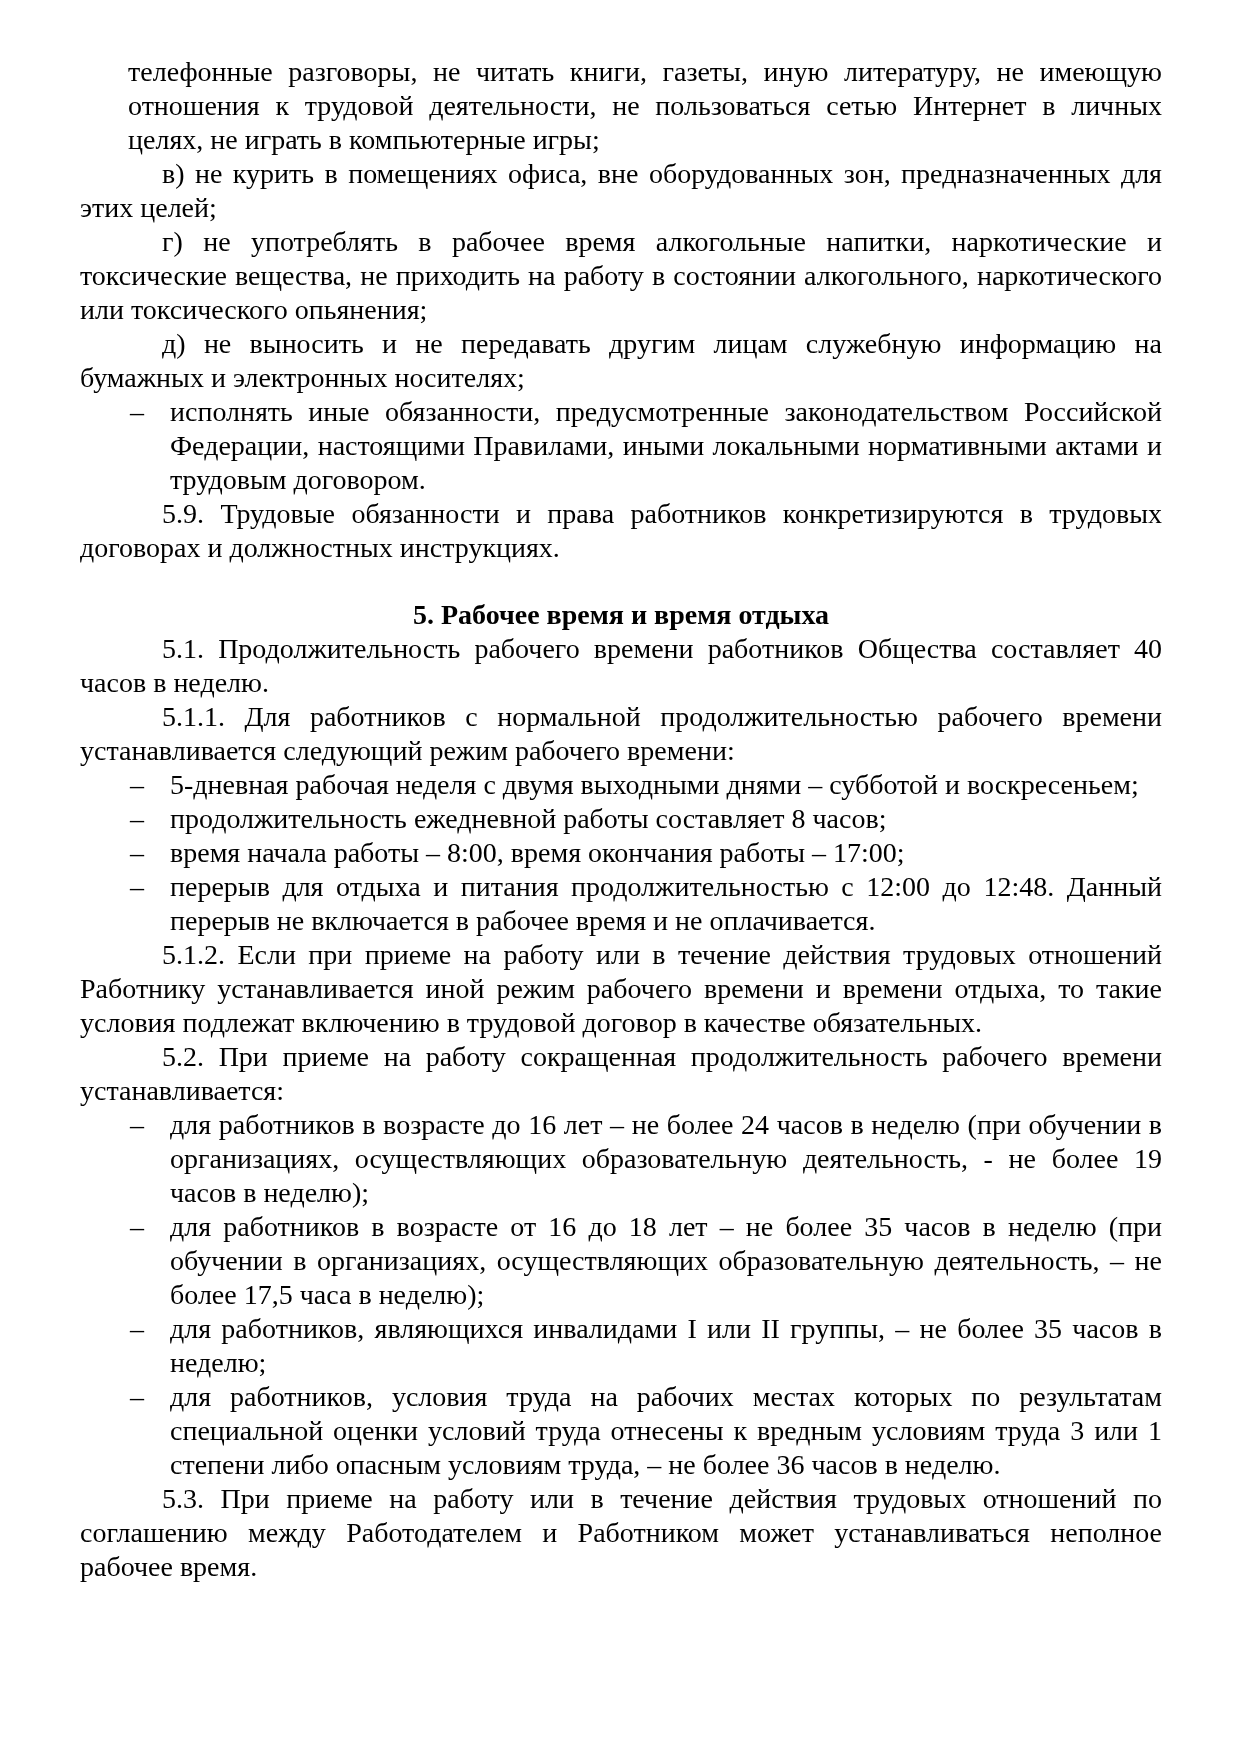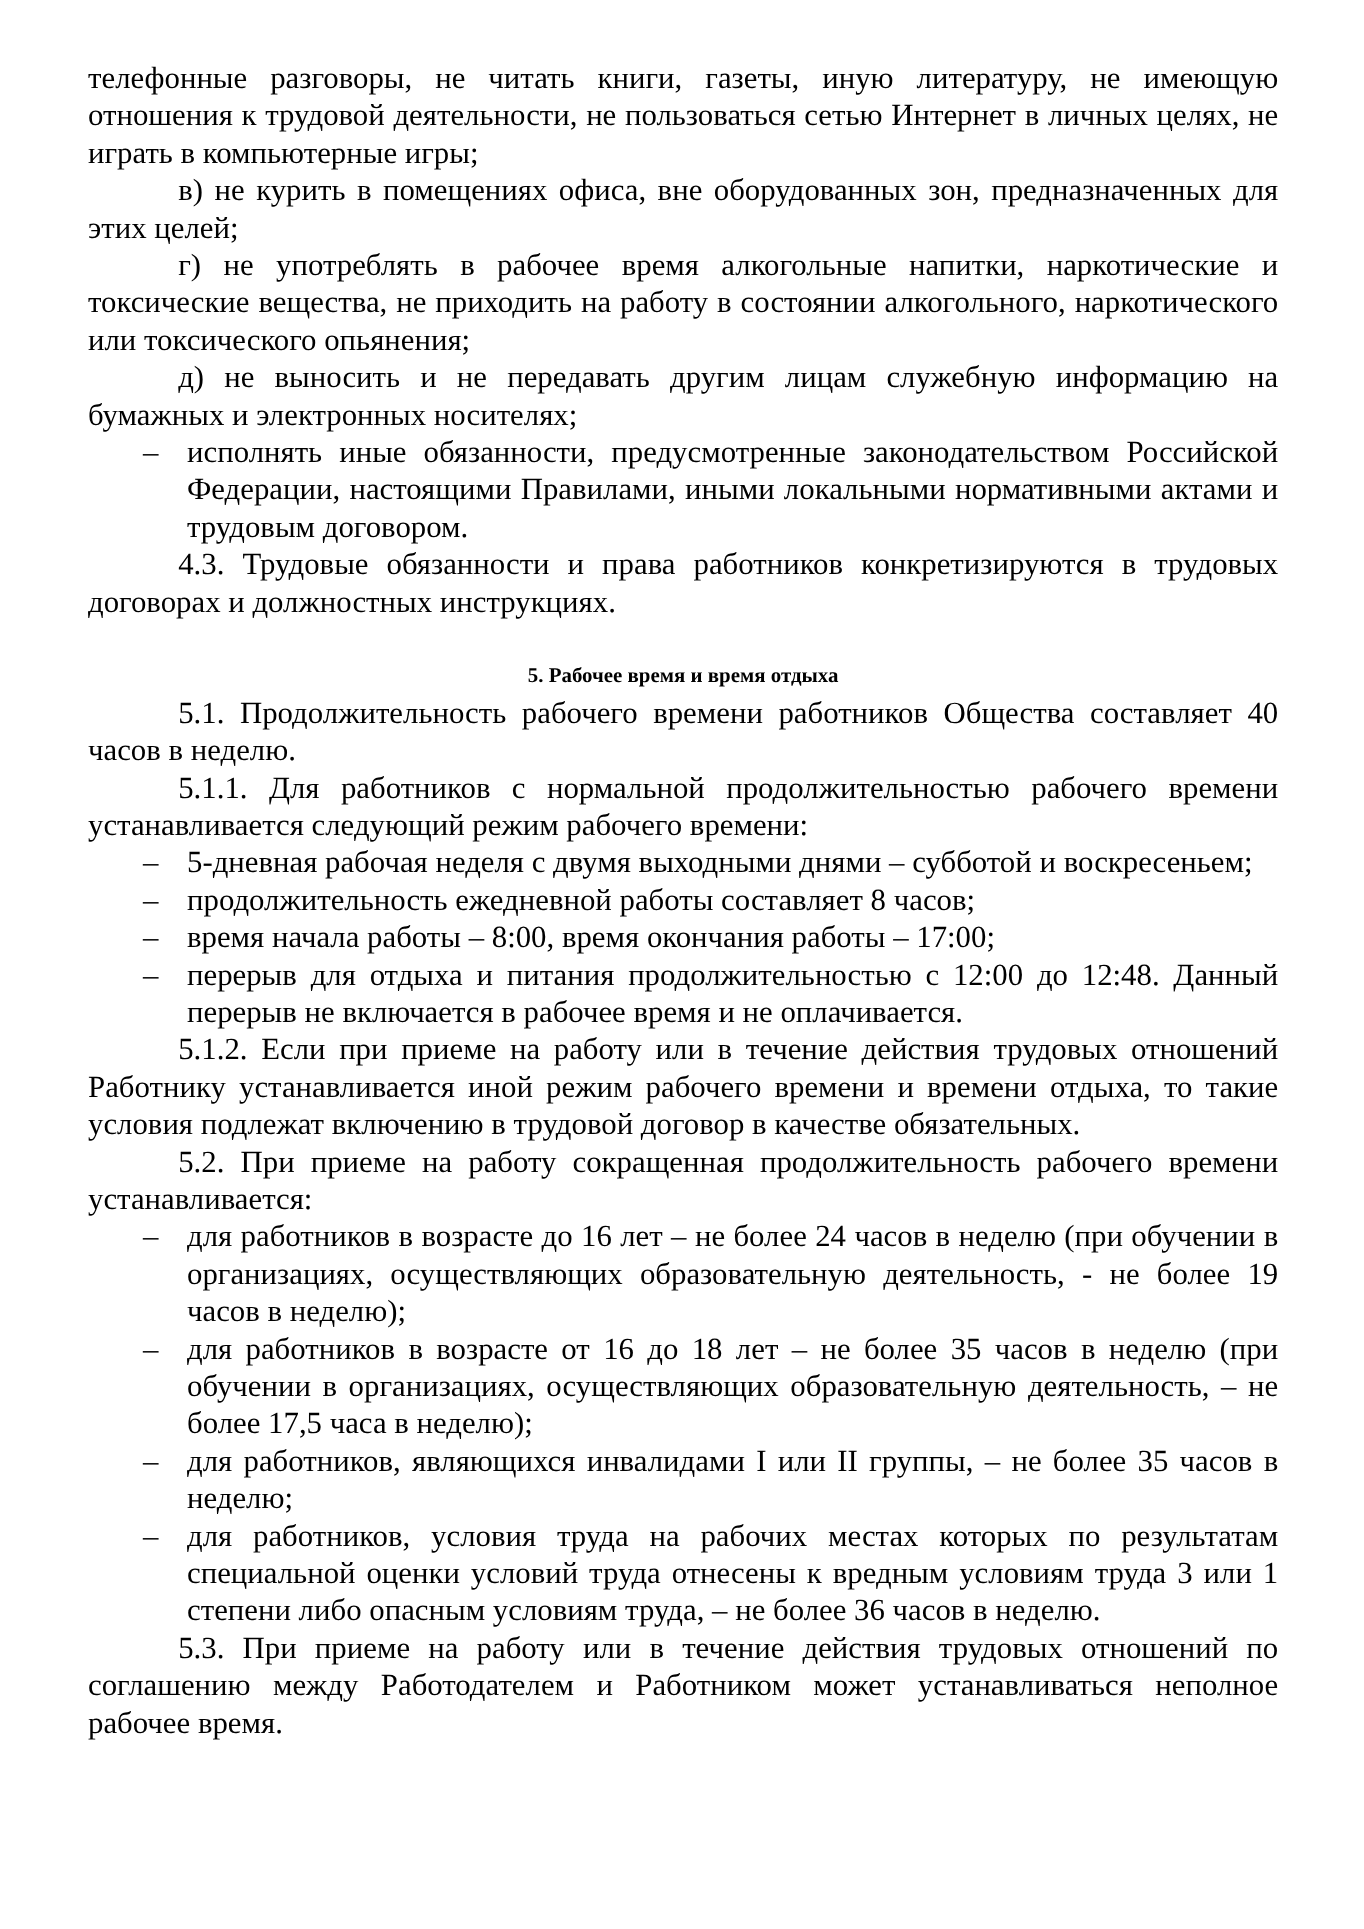--- a/index.html
+++ b/index.html
@@ -23,37 +23,38 @@
     padding: 55px 78px 40px 80px;
     background: #ffffff;
   }
   .para {
     margin: 0;
     text-align: justify;
     text-indent: 82px;
   }
   .para.no-indent {
     text-indent: 0;
+    margin-left: 48px;
   }
   .list-item {
     display: flex;
     margin: 0;
     padding-left: 50px;
   }
   .list-item .marker {
     flex: 0 0 40px;
     width: 40px;
   }
   .list-item .li-text {
     flex: 1 1 auto;
     text-align: justify;
   }
   .heading {
     margin: 33px 0 0 0;
-    font-size: 19px;
+    font-size: 28px;
     line-height: 34px;
     font-weight: bold;
     text-align: center;
     text-indent: 0;
   }
 </style>
 </head>
 <body>
 
 <div class="page">
@@ -65,21 +66,21 @@
   <p class="para">г) не употреблять в рабочее время алкогольные напитки, наркотические и токсические вещества, не приходить на работу в состоянии алкогольного, наркотического или токсического опьянения;</p>
 
   <p class="para">д) не выносить и не передавать другим лицам служебную информацию на бумажных и электронных носителях;</p>
 
 
   <div class="list-item">
     <span class="marker">–</span>
     <span class="li-text">исполнять иные обязанности, предусмотренные законодательством Российской Федерации, настоящими Правилами, иными локальными нормативными актами и трудовым договором.</span>
   </div>
 
-  <p class="para">4.3. Трудовые обязанности и права работников конкретизируются в трудовых договорах и должностных инструкциях.</p>
+  <p class="para">5.9. Трудовые обязанности и права работников конкретизируются в трудовых договорах и должностных инструкциях.</p>
 
   <h2 class="heading">5. Рабочее время и время отдыха</h2>
 
   <p class="para">5.1. Продолжительность рабочего времени работников Общества составляет 40 часов в неделю.</p>
 
   <p class="para">5.1.1. Для работников с нормальной продолжительностью рабочего времени устанавливается следующий режим рабочего времени:</p>
 
   <div class="list-item">
     <span class="marker">–</span>
     <span class="li-text">5-дневная рабочая неделя с двумя выходными днями – субботой и воскресеньем;</span>

